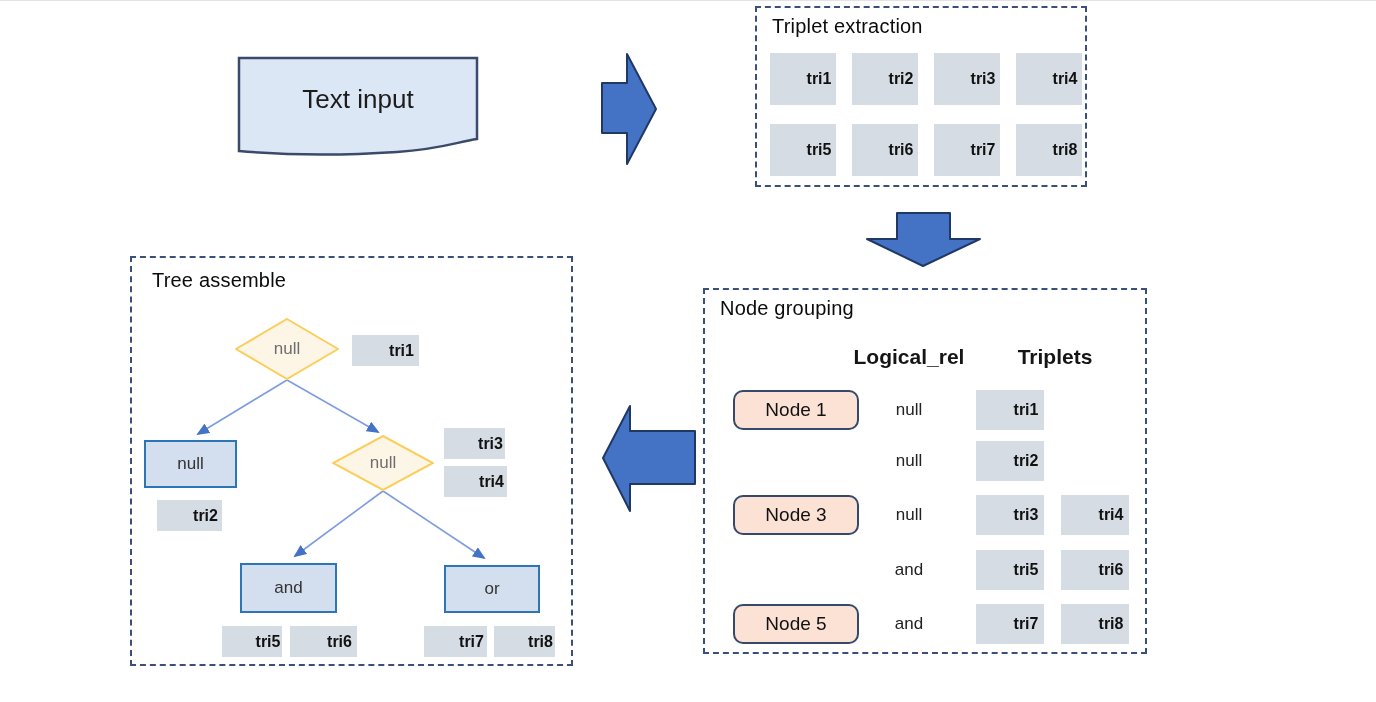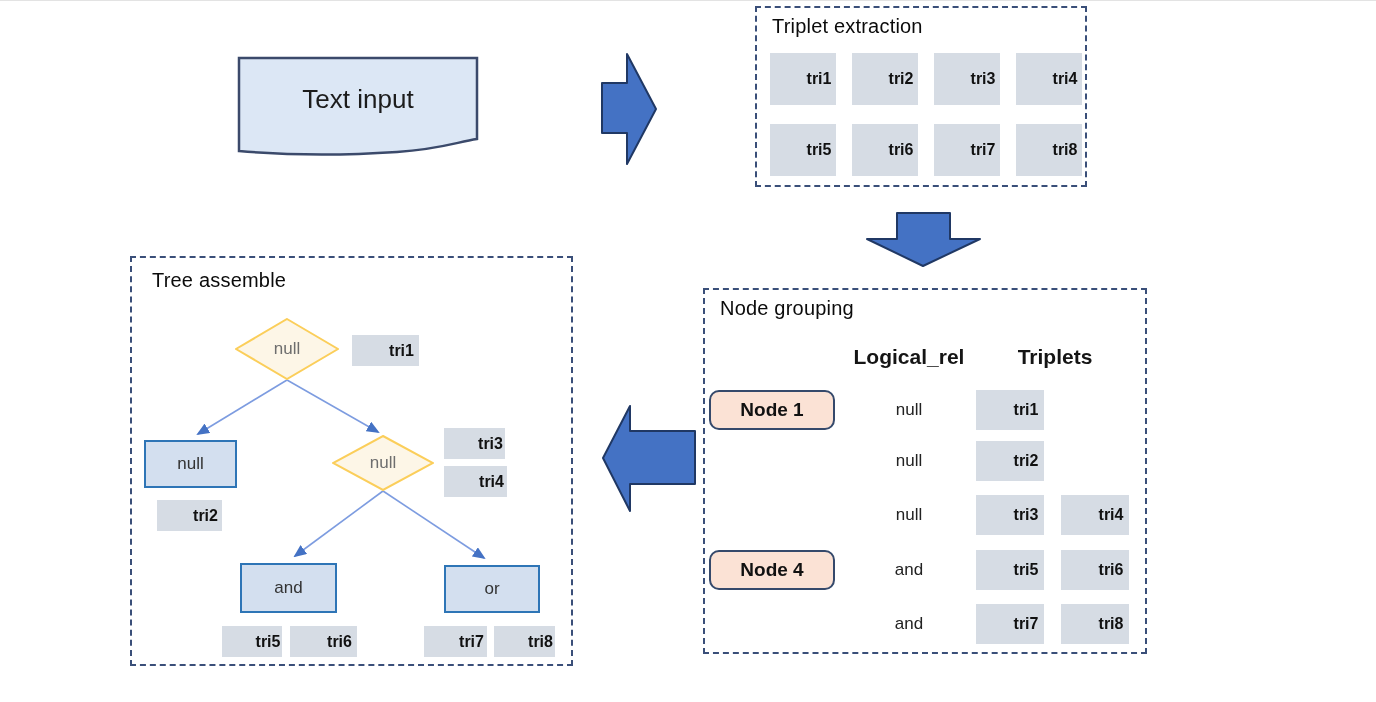--- a/index.html
+++ b/index.html
@@ -33,23 +33,23 @@
        font-weight:bold;font-size:16px;color:#111;padding-left:32px;}
 
   
   .te-grid{position:absolute;left:13px;top:45px;display:grid;
            grid-template-columns:repeat(4,66px);gap:19px 16px;}
   .te-grid .tri{width:66px;height:52px;}
 
   
   .ng-header{position:absolute;width:120px;text-align:center;font-weight:bold;font-size:21px;top:55px;}
   .ng-row{position:absolute;left:0;width:100%;height:40px;}
-  .node-box{position:absolute;left:4px;width:126px;height:40px;border:2.5px solid var(--nodeBorder);
+  .node-box{position:absolute;left:28px;width:126px;height:40px;border:2.5px solid var(--nodeBorder);
             border-radius:10px;background:var(--nodeFill);display:flex;align-items:center;justify-content:center;
-            font-size:19px;color:#111;font-weight:bold;}
+            font-size:19px;color:#111;}
   .ng-rel{position:absolute;left:149px;width:110px;height:40px;line-height:40px;text-align:center;
           font-size:17px;color:#222;}
   .ng-tri1{position:absolute;left:271px;top:0;width:68px;height:40px;}
   .ng-tri2{position:absolute;left:356px;top:0;width:68px;height:40px;}
 
   
   .tree-node-rect{position:absolute;background:var(--rectFill);border:2px solid var(--rectBorder);
                   display:flex;align-items:center;justify-content:center;font-size:17px;color:#333;}
   .tree-tri{position:absolute;height:31px;}
   .diamond{position:absolute;}
@@ -105,31 +105,32 @@
     <div class="ng-row" style="top:100px">
       <div class="node-box">Node 1</div>
       <div class="ng-rel">null</div>
       <div class="tri ng-tri1">tri1</div>
     </div>
     <div class="ng-row" style="top:151px">
       <div class="ng-rel">null</div>
       <div class="tri ng-tri1">tri2</div>
     </div>
     <div class="ng-row" style="top:205px">
+      <div class="node-box">Node 3</div>
       <div class="ng-rel">null</div>
       <div class="tri ng-tri1">tri3</div>
       <div class="tri ng-tri2">tri4</div>
     </div>
     <div class="ng-row" style="top:260px">
-      <div class="node-box">Node 4</div>
       <div class="ng-rel">and</div>
       <div class="tri ng-tri1">tri5</div>
       <div class="tri ng-tri2">tri6</div>
     </div>
     <div class="ng-row" style="top:314px">
+      <div class="node-box">Node 5</div>
       <div class="ng-rel">and</div>
       <div class="tri ng-tri1">tri7</div>
       <div class="tri ng-tri2">tri8</div>
     </div>
   </div>
 
   <svg class="block-arrow" style="left:600px;top:402px" width="98" height="112" viewBox="0 0 98 112">
     <polygon points="3,55 30,3 30,28 95,28 95,81 30,81 30,108" fill="var(--arrowFill)" stroke="var(--arrowStroke)" stroke-width="2" stroke-linejoin="round"></polygon>
   </svg>
 

